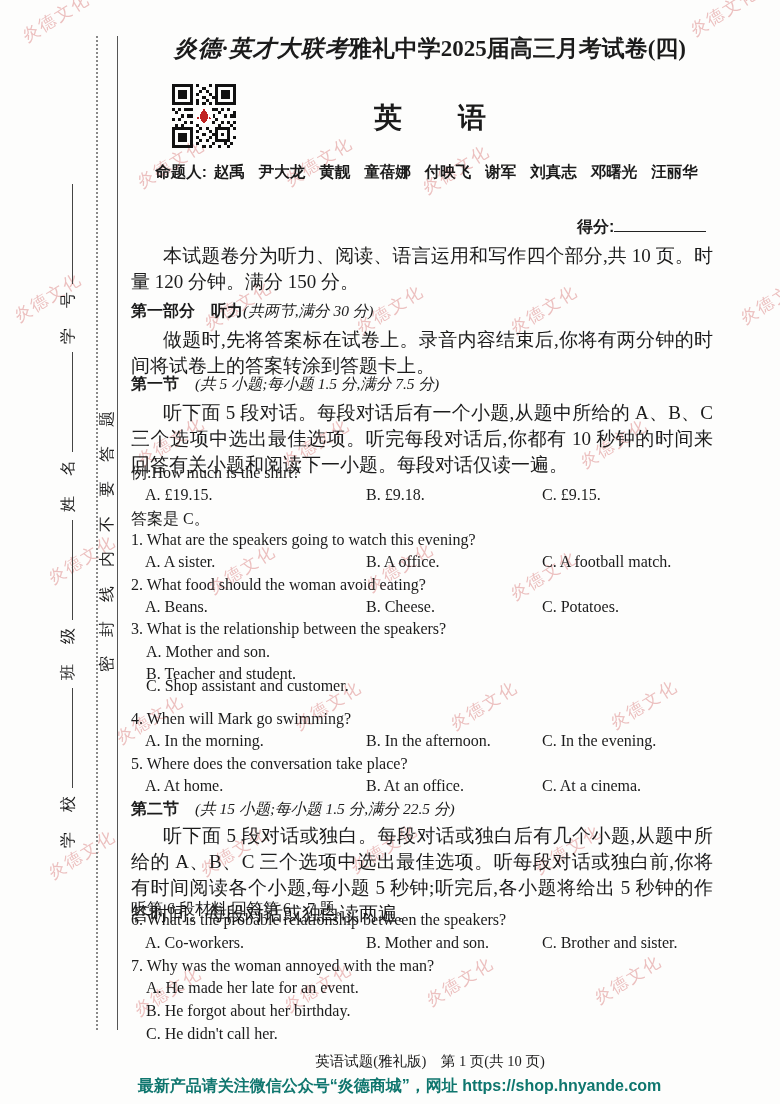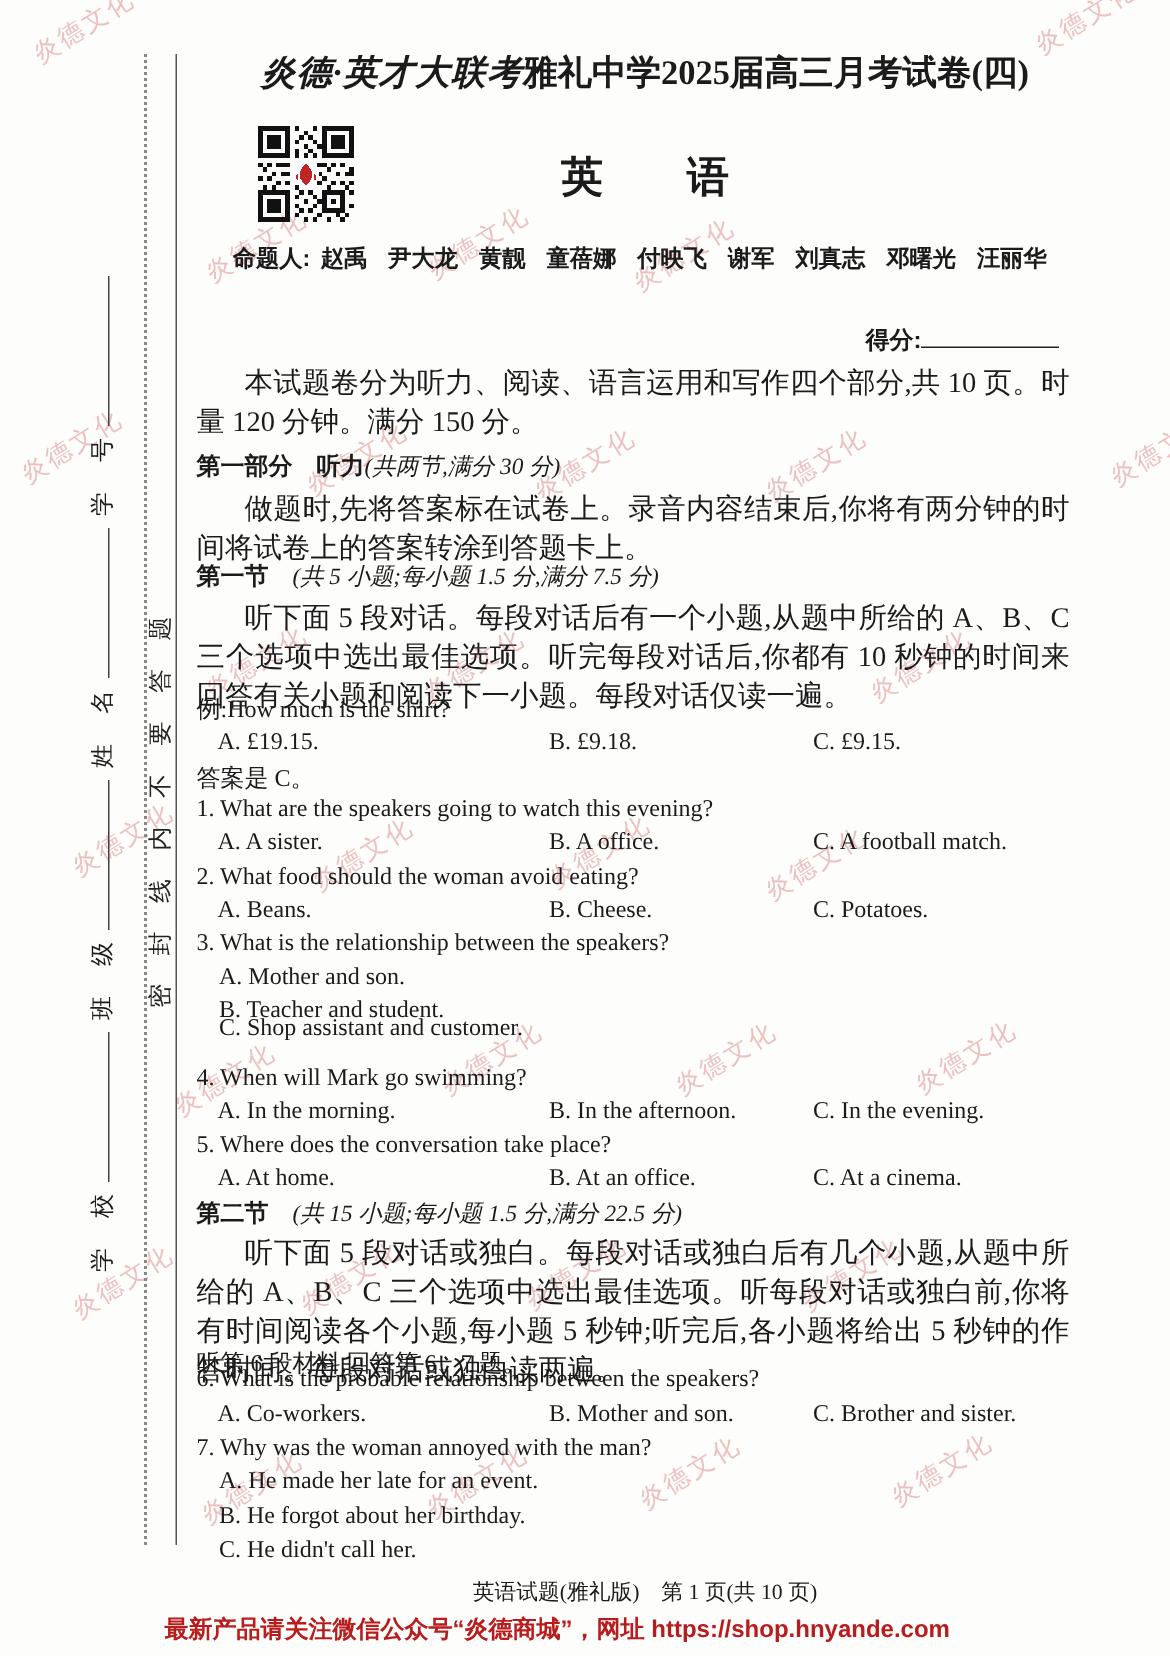--- a/index.html
+++ b/index.html
@@ -39,21 +39,21 @@
   .para{position:absolute;left:131px;width:582px;font-size:19px;line-height:26px;text-indent:32px;text-align:justify;}
   .h{font-family:"Liberation Sans","DejaVu Sans",sans-serif;font-weight:bold;font-size:16px;}
   .h .note{font-family:"Liberation Serif",serif;font-weight:normal;font-style:italic;font-size:15.5px;}
   .optrow{position:absolute;left:131px;height:22px;width:582px;}
   .optrow .o{position:absolute;white-space:nowrap;font-size:16px;}
   .optrow .oa{left:14px;font-family:Liberation Serif, serif;} .optrow .ob{left:207px;margin-left:28px;} .optrow .oc{left:411px;}
   .optstack{left:146px;}
   
   .footer-page{top:1052px;font-size:14.5px;}
   .footer-promo{position:absolute;left:0;top:1076px;width:743px;text-align:center;
-    font-family:"Liberation Sans","DejaVu Sans",sans-serif;font-weight:bold;font-size:16px;color:#b91c1c;}
+    font-family:"Liberation Sans","DejaVu Sans",sans-serif;font-weight:bold;font-size:16px;color:#0f766e;padding-left:28px;}
 </style>
 </head>
 <body>
 
 <div class="page">
 
   <div class="wm" style="left:18px;top:6px">炎德文化</div>
   <div class="wm" style="left:686px;top:0px">炎德文化</div>
   <div class="wm" style="left:133px;top:152px">炎德文化</div>
   <div class="wm" style="left:281px;top:150px">炎德文化</div>

